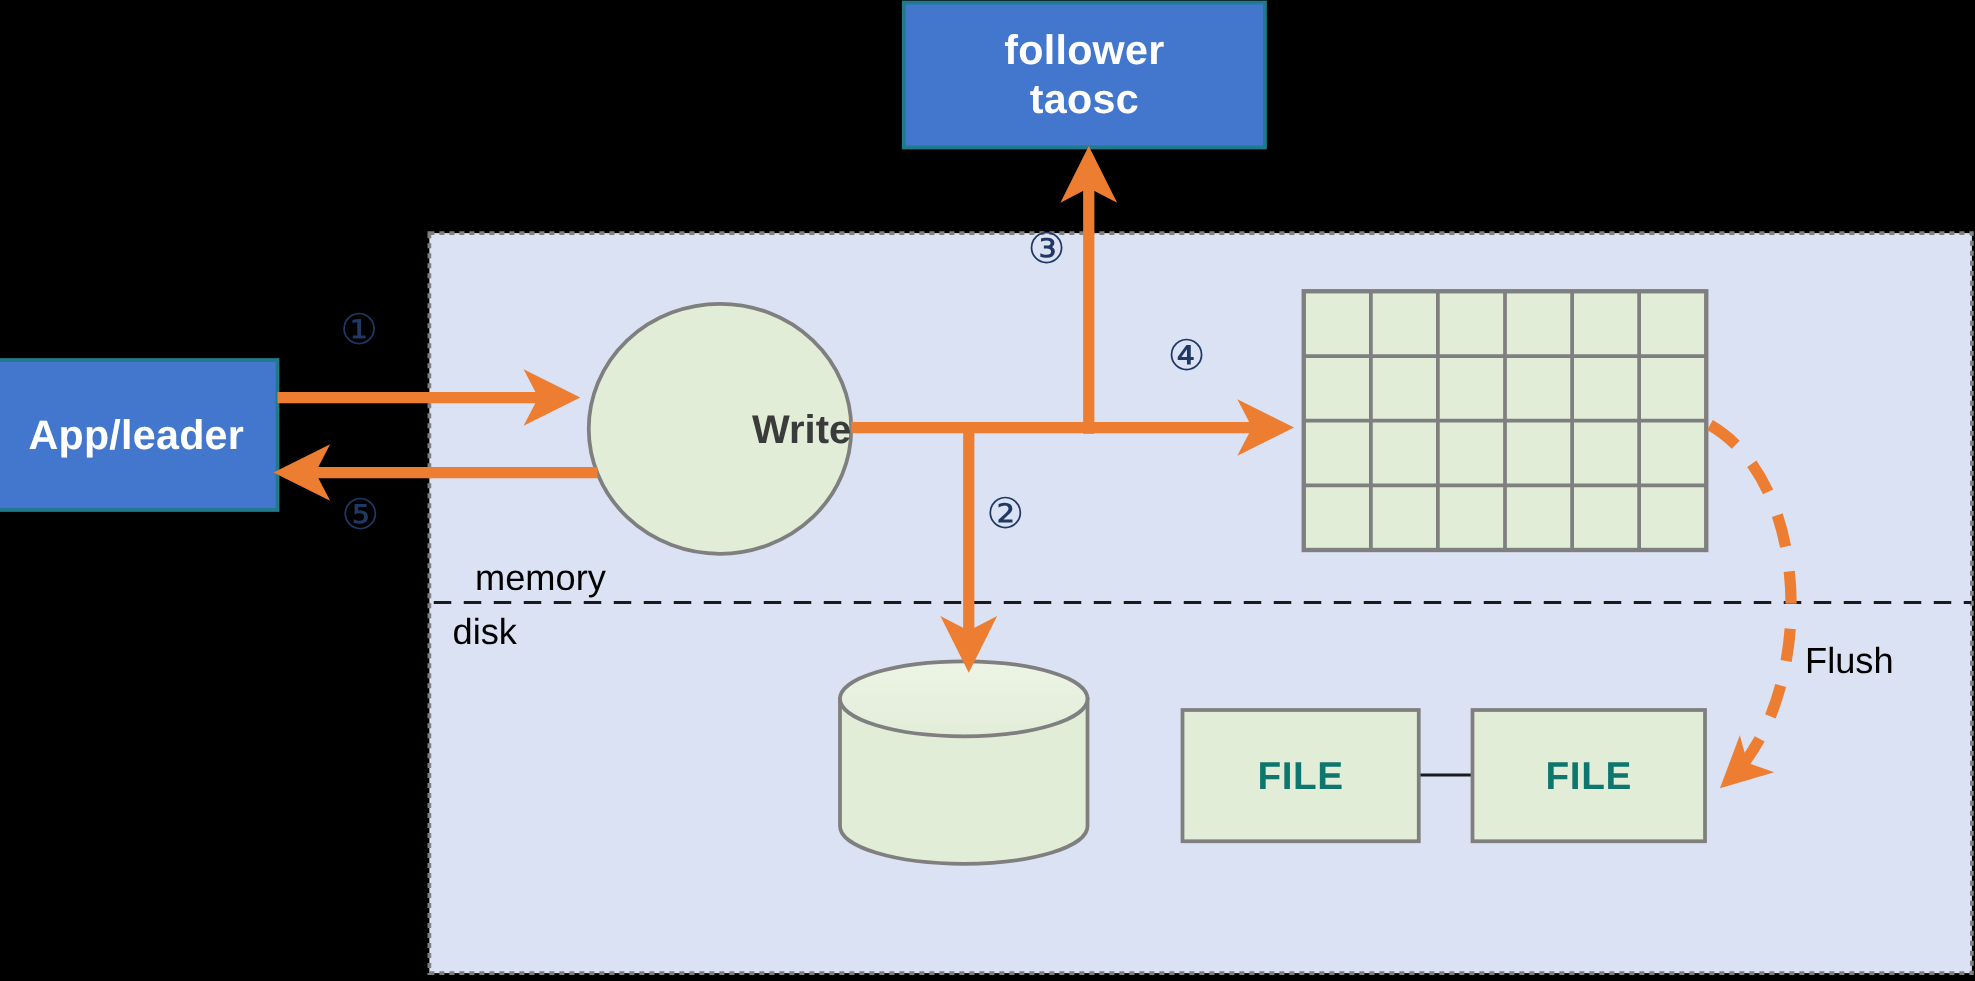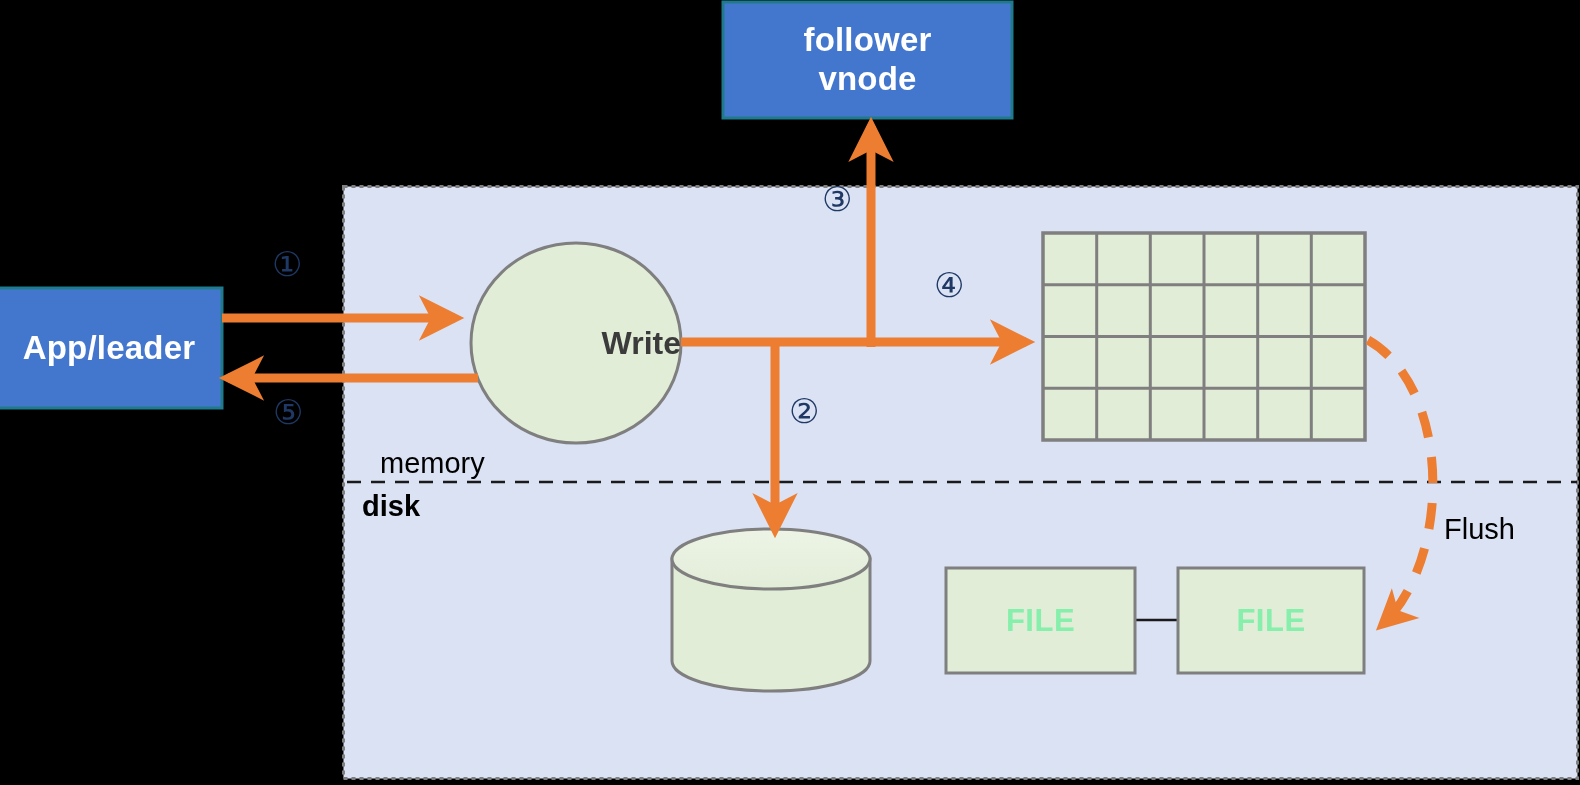--- a/index.html
+++ b/index.html
@@ -39,21 +39,21 @@
     line-height: 1.18;
     letter-spacing: 0.2px;
   }
   .green-node-label {
     color: #3b3b3b;
     font-weight: bold;
     font-size: 32px;
     justify-content: flex-end;
   }
   .file-label {
-    color: #86efac;
+    color: #0f766e;
     font-weight: bold;
     font-size: 31px;
     letter-spacing: 0.5px;
   }
   .plain-label {
     color: #000000;
     font-size: 29px;
     font-weight: normal;
   }
   .step-number {
@@ -130,41 +130,41 @@
 
     <path d="M 1368 340 C 1452 388, 1452 560, 1382 625" fill="none" stroke="#ed7d31" stroke-width="9" stroke-dasharray="26 20" stroke-linecap="butt" marker-end="url(#arrowOrangeDash)"></path>
   </svg>
 
   <div class="node-label blue-box-label" style="left:-4px; top:288px; width:226px; height:120px;">
     <span>App/leader</span>
   </div>
 
   <div class="node-label blue-box-label" style="left:723px; top:2px; width:289px; height:116px; flex-direction:column;">
     <span>follower</span>
-    <span>vnode</span>
+    <span>taosc</span>
   </div>
 
   <div class="node-label green-node-label" style="left:471px; top:243px; width:210px; height:200px;">
     <span>Write</span>
   </div>
 
   <div class="node-label file-label" style="left:946px; top:568px; width:189px; height:105px;">
     <span>FILE</span>
   </div>
 
   <div class="node-label file-label" style="left:1178px; top:568px; width:186px; height:105px;">
     <span>FILE</span>
   </div>
 
 
   <div class="node-label plain-label" style="left:380px; top:444px; width:220px; height:38px; justify-content:flex-start;">
     <span>memory</span>
   </div>
 
-  <div class="node-label plain-label" style="left:362px; top:487px; width:220px; height:38px; justify-content:flex-start;font-weight:bold;">
+  <div class="node-label plain-label" style="left:362px; top:487px; width:220px; height:38px; justify-content:flex-start;">
     <span>disk</span>
   </div>
 
   <div class="node-label plain-label" style="left:1444px; top:509px; width:130px; height:40px; justify-content:flex-start;">
     <span>Flush</span>
   </div>
 
 
   <div class="step-number" style="left:272px; top:247px;">①</div>
   <div class="step-number" style="left:789px; top:394px;">②</div>

